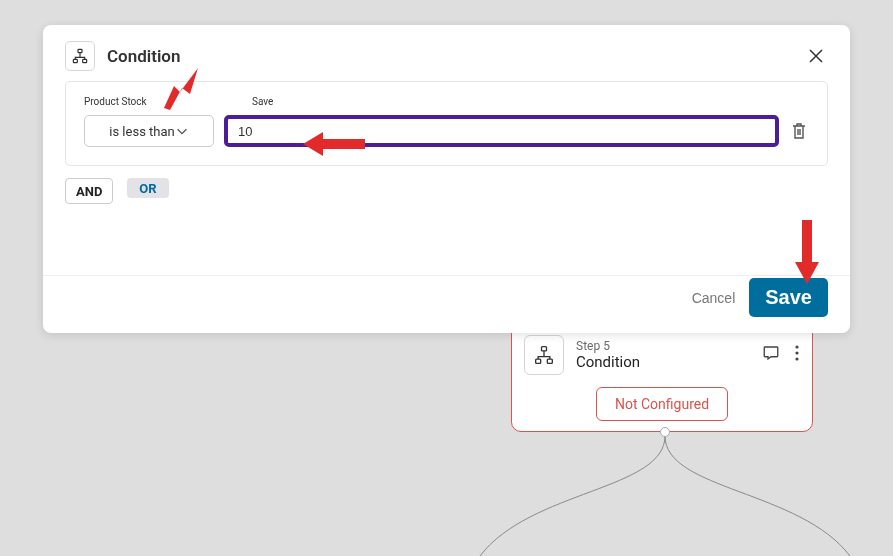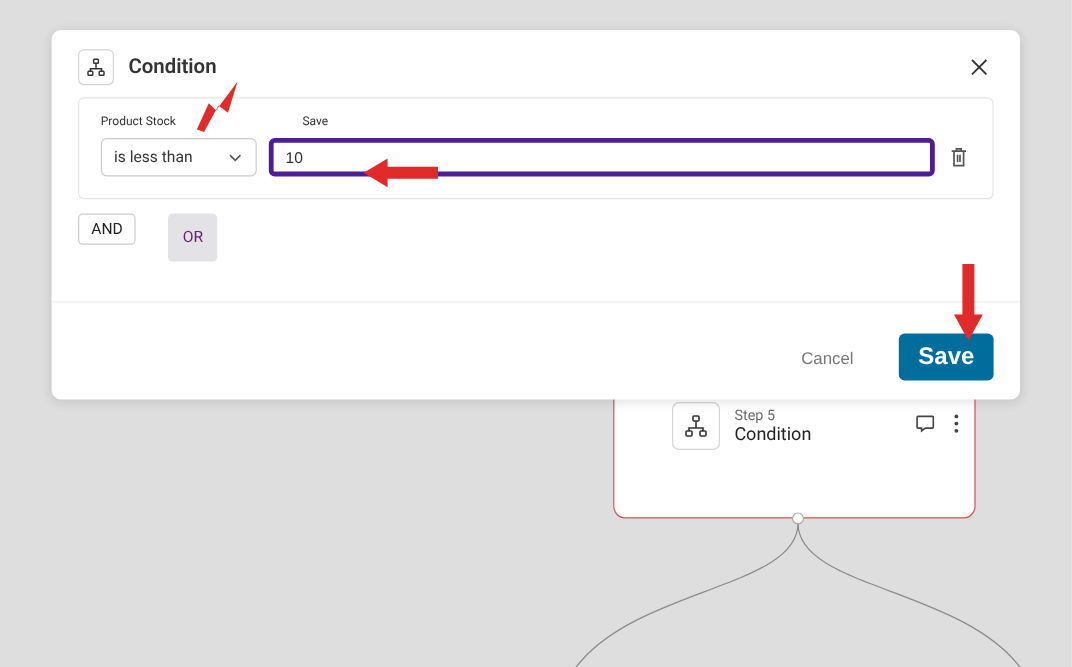--- a/index.html
+++ b/index.html
@@ -17,21 +17,21 @@
     position: absolute;
     left: 511px;
     top: 324px;
     width: 302px;
     height: 108px;
     background: #fff;
     border: 1px solid #d9534f;
     border-radius: 10px;
     padding: 10px 12px;
   }
-  .flow-header { display: flex; align-items: center; margin-left: 36px; }
+  .flow-header { display: flex; align-items: center; }
   .flow-icon-box {
     width: 40px; height: 40px;
     border: 1px solid #d5d5d5;
     border-radius: 6px;
     display:flex; align-items:center; justify-content:center;
     margin-right: 12px;
   }
   .flow-text { flex: 1; }
   .flow-step {
     font-size: 12px; color: #6b6b6b;
@@ -120,21 +120,21 @@
   .lbl-value { }
   .row {
     display:flex; align-items:center;
     margin-top: 8px;
     gap: 10px;
   }
   .select {
     width: 130px; height: 32px;
     border:1px solid #ccc; border-radius:5px;
     padding: 0 10px;
-    display:flex; align-items:center; justify-content:space-between;
+    display:flex; align-items:center; justify-content:center;
     font-size:13px; color:#333;
     cursor:pointer;
     background:#fff;
   }
   .chev {
     width:14px; height:14px;
   }
   .value-input {
     flex:1;
     height:32px;
@@ -144,44 +144,45 @@
     outline:none;
   }
   .trash {
     width:20px; height:20px;
     color:#555;
     cursor:pointer;
     display:flex; align-items:center; justify-content:center;
   }
 
   .and-or {
-    display:flex; gap:27px;
+    display:flex; gap:14px;
     margin-top: 12px;
+    font-weight: bold;
   }
   .and-btn {
     height: 26px;
     padding: 0 10px;
     border:1px solid #ccc; border-radius:4px;
     background:#fff; font-size:13px; color:#222;
     cursor:pointer;
     display:flex; align-items:center;
   }
   .or-btn {
-    height: 40px;
+    height: 20px;
     padding: 0 12px;
     border:none; border-radius:4px;
-    background:#e3e3e7; font-size:13px; color:#701a75;
+    background:#e3e3e7; font-size:13px; color:#0369a1;
     cursor:pointer;
     display:flex; align-items:center;text-align:center;
   }
 
   .modal-footer {
     border-top:1px solid #eee;
-    padding: 26px 22px 16px 22px;
-    display:flex; justify-content:flex-end; gap: 32px;
+    padding: 2px 22px 16px 22px;
+    display:flex; justify-content:flex-end; gap: 8px;
     align-items:center;
   }
   .cancel-btn {
     background:none; border:none;
     color:#777; font-size:14px; cursor:pointer;
   }
   .save-btn {
     background:#006E9C; color:#fff;
     border:none; border-radius:5px;
     padding: 8px 16px;
@@ -228,20 +229,23 @@
         </svg>
       </span>
       <span>
         <svg width="6" height="18" viewBox="0 0 6 18">
           <circle cx="3" cy="3" r="1.6" fill="#444"></circle>
             <circle cx="3" cy="9" r="1.6" fill="#444"></circle>
             <circle cx="3" cy="15" r="1.6" fill="#444"></circle>
         </svg>
       </span>
     </div>
+  </div>
+  <div class="pill">
+    <div class="not-configured">Not Configured</div>
   </div>
 </div>
 <div class="connector-dot"></div>
 
 <div class="modal">
   <div class="modal-header">
     <div class="modal-icon-box">
       <svg class="site-icon-sm" viewBox="0 0 24 24" fill="none" stroke="#333" stroke-width="1.8">
         <rect x="9" y="2" width="6" height="5" rx="1"></rect>
         <rect x="2" y="17" width="6" height="5" rx="1"></rect>

